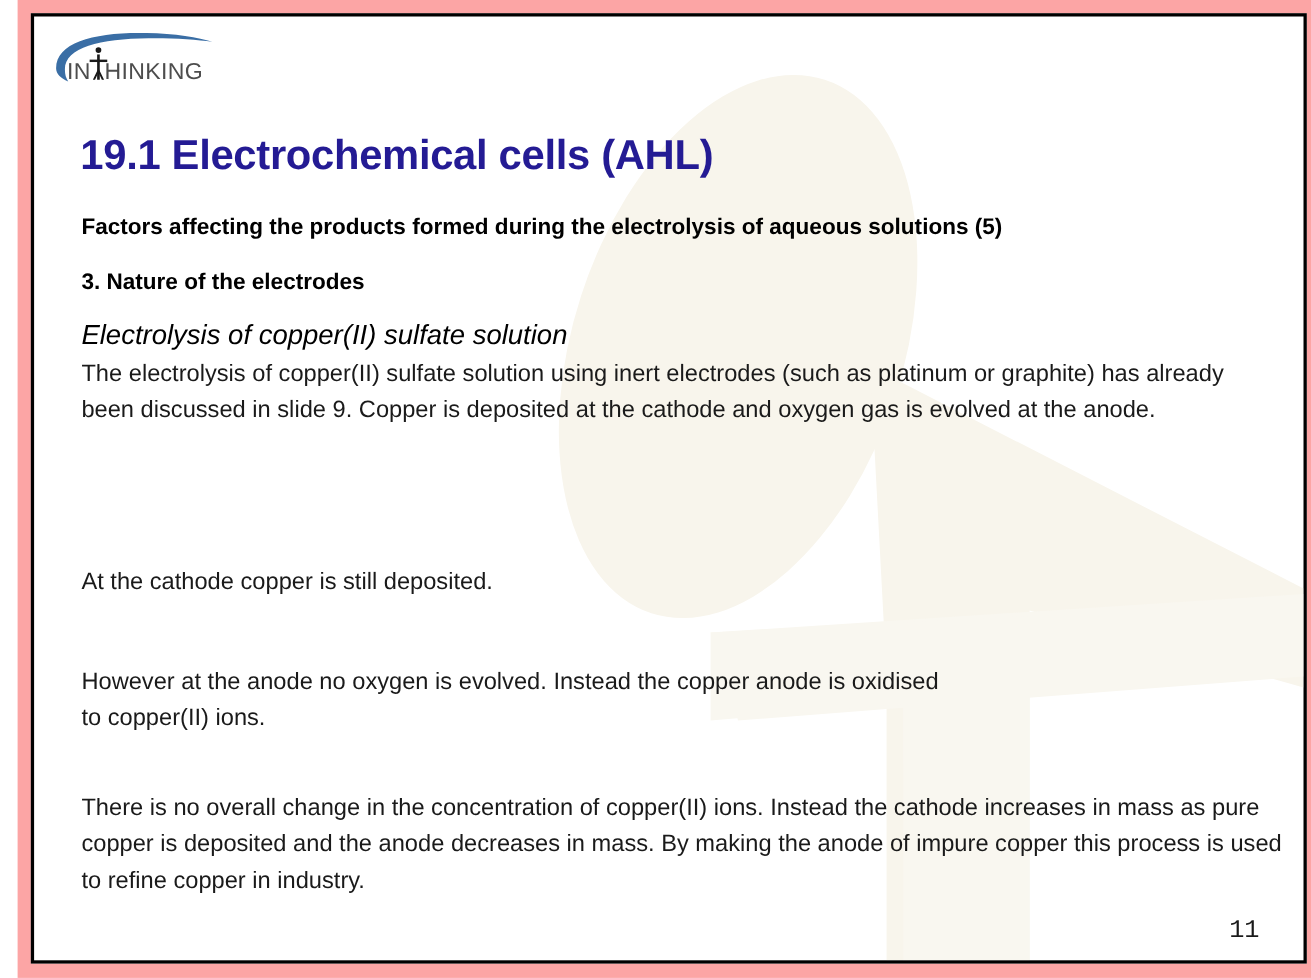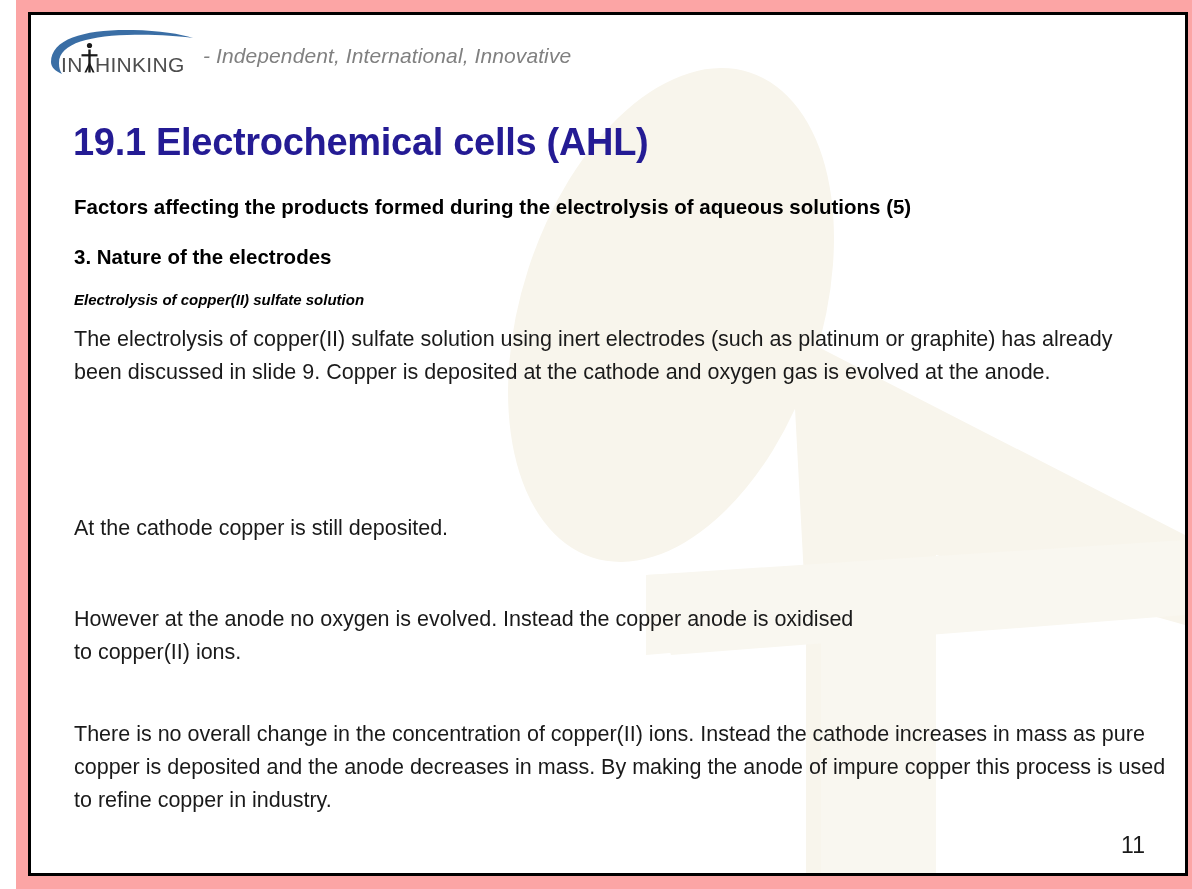--- a/index.html
+++ b/index.html
@@ -105,22 +105,22 @@
     white-space: nowrap;
   }
   .subhead-1 { top: 180px; }
   .subhead-2 { top: 230px; }
 
   .italic-head {
     position: absolute;
     left: 43px;
     top: 276px;
     font-family: "Liberation Sans", sans-serif;
-    font-size: 15px;
-    font-weight: bold;
+    font-size: 25px;
+    font-weight: normal;
     font-style: italic;
     color: #000000;
     white-space: nowrap;
   }
 
   
   .body-block {
     position: absolute;
     left: 43px;
     width: 1092px;
@@ -153,21 +153,21 @@
     left: 0;
     bottom: 14px;
     width: 100%;
     display: flex;
     justify-content: flex-end;
     align-items: baseline;
     padding-right: 22px;
     box-sizing: border-box;
   }
   .page-num {
-    font-family: Liberation Sans, sans-serif;
+    font-family: Liberation Mono, monospace;
     font-size: 23px;
     color: #1a1a1a;
     margin-right: 18px;
   }
   .copyright {
     font-family: "Liberation Sans", sans-serif;
     font-style: italic;
     font-size: 21px;
     color: #8c8c8c;
     white-space: nowrap;
@@ -209,21 +209,20 @@
             <text x="48" y="44" font-family="Liberation Sans, sans-serif" font-size="21" fill="#4d4d4d" letter-spacing="0.3">HINKING</text>
 
             <g fill="#1a1a1a">
               <circle cx="42.5" cy="17.5" r="2.6"></circle>
               <rect x="41.3" y="21.5" width="2.4" height="23"></rect>
               <rect x="34.5" y="26.2" width="16" height="2.2"></rect>
               <path d="M 42.5 34 L 37.4 44.5 L 39.4 44.5 L 42.5 37.8 L 45.6 44.5 L 47.6 44.5 Z"></path>
             </g>
           </svg>
         </div>
-        <div class="tagline">- Independent, International, Innovative</div>
       </div>
 
       <div class="slide-title">19.1 Electrochemical cells (AHL)</div>
 
       <div class="subhead subhead-1">Factors affecting the products formed during the electrolysis of aqueous solutions (5)</div>
       <div class="subhead subhead-2">3. Nature of the electrodes</div>
 
       <div class="italic-head">Electrolysis of copper(II) sulfate solution</div>
 
       <div class="body-block blk-1">

